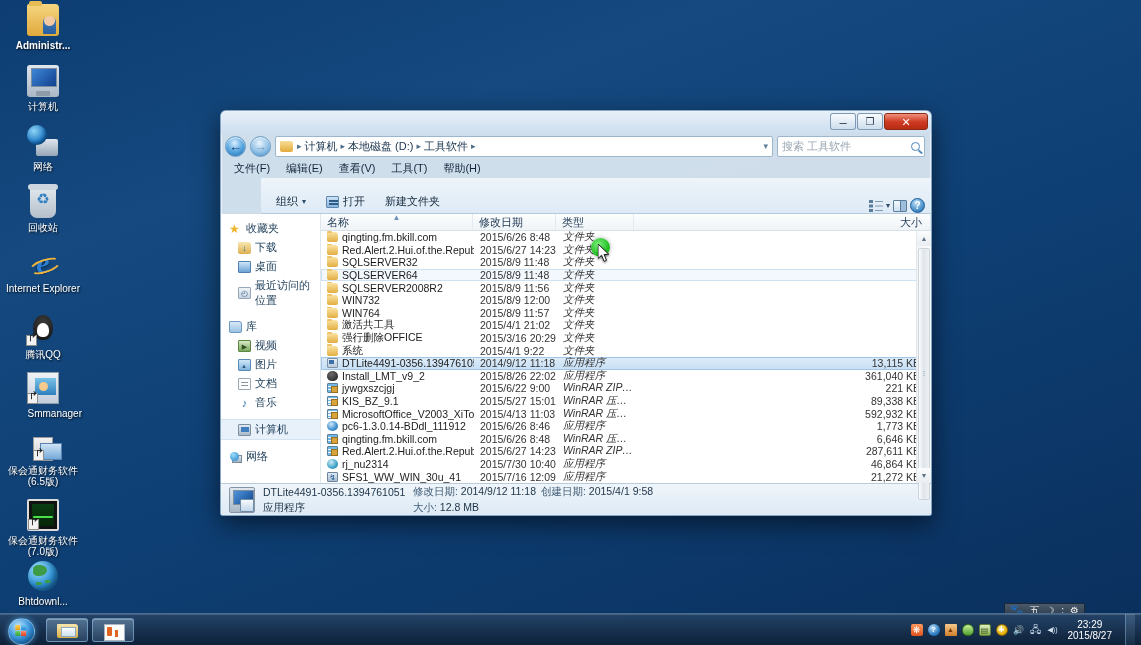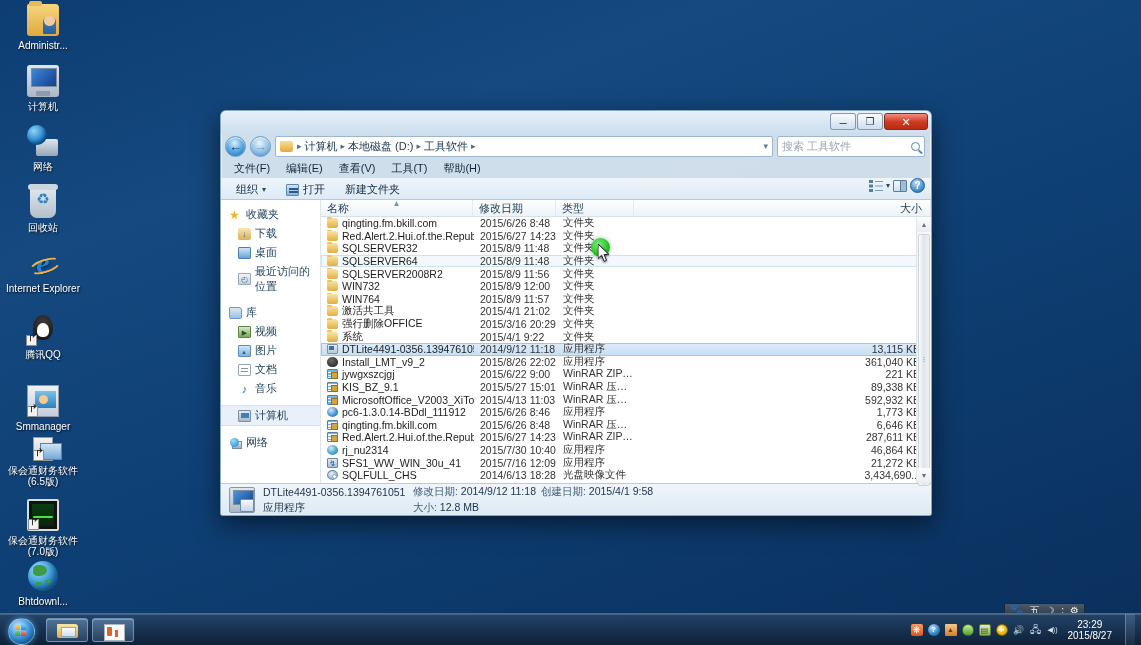--- a/index.html
+++ b/index.html
@@ -251,24 +251,25 @@
     width:5px; height:1.6px; background:#4f86bd; transform:rotate(42deg);
   }
 
   .menubar {
     height: 19px; flex:none; display:flex; align-items:center;
     padding-left: 6px; gap: 2px; font-size: 11px; color:#13283d;
   }
   .menubar span { padding: 1px 7px; border-radius:2px; cursor:pointer; }
 
   .toolbar {
-    height: 22px; flex:none; display:flex; align-items:flex-start;
+    height: 36px; flex:none; display:flex; align-items:flex-end;
     padding-left: 6px; gap: 2px; font-size: 11px; color:#13283d;
     border-bottom: 1px solid #b6cade;
     background: linear-gradient(rgba(248,252,255,.75), rgba(226,238,249,.75));
+    margin-left: 40px;
   }
   .tbtn {
     display:flex; align-items:center; gap:4px;
     padding: 3px 8px; border-radius:3px; cursor:pointer;
     border:1px solid transparent;
   }
   .caret { font-size:8px; color:#2a4964; }
   .tb-open-icon {
     width:13px; height:12px; border-radius:1px;
     background: linear-gradient(#cfe3f6,#8ab4dd); border:1px solid #5d87ae;
@@ -376,21 +377,21 @@
     border:1px solid transparent;
   }
   .row.selected {
     background: linear-gradient(#dcebf9,#c8e0f5);
     border: 1px solid #9fc6e8;
   }
   .row .nm { width:152px; flex:none; display:flex; align-items:center; gap:4px;
              padding-left:5px; overflow:hidden; white-space:nowrap; }
   .row .dt { width:83px; flex:none; padding-left:6px; color:#333; }
   .row .tp { width:78px; flex:none; padding-left:6px; color:#333;
-             overflow:hidden; white-space:nowrap; text-overflow:ellipsis; }
+             overflow:hidden; white-space:nowrap; text-overflow:ellipsis;font-style:italic; }
   .row .sz { flex:1; text-align:right; padding-right:10px; color:#333; white-space:nowrap; }
   .fi { width:11px; height:10px; flex:none; position:relative; }
   .fi-folder { background:linear-gradient(#fbe3a3,#e3ae41); border-radius:1px 3px 2px 2px; }
   .fi-folder::before{ content:""; position:absolute; left:0; top:-1.5px; width:5px; height:2px;
     background:#edc468; border-radius:1px 1px 0 0; }
   .fi-exe { background:linear-gradient(#e9eef4,#b9c8d7); border:1px solid #7f92a5; border-radius:1px; }
   .fi-exe::after{ content:""; position:absolute; left:1px; top:1px; width:5px; height:4px; background:#3a6fa8; }
   .fi-rar {
     background: repeating-linear-gradient(#6fb7e8 0 1.5px, #f3f7fa 1.5px 3px);
     border:1px solid #5a7f9c; border-radius:1px;
@@ -564,21 +565,21 @@
   .showdesk {
     width:10px; height:100%; border-left:1px solid rgba(140,185,225,.45);
     background: linear-gradient(rgba(180,215,245,.18), rgba(120,165,210,.1));
     cursor:pointer;
   }
 </style>
 </head>
 <body>
 
 <div id="desktop">
-    <div class="desk-icon" style="left: 4px; top: 4px;">
+    <div class="desk-icon" style="left: 4px; top: 4px; font-weight: bold;">
       <div class="glyph ic-folder-user"></div>
       <span class="lbl">Administr...</span>
     </div>
     <div class="desk-icon" style="left: 4px; top: 65px;">
       <div class="glyph ic-computer"></div>
       <span class="lbl">计算机</span>
     </div>
     <div class="desk-icon" style="left: 4px; top: 125px;">
       <div class="glyph ic-network"></div>
       <span class="lbl">网络</span>
@@ -590,21 +591,21 @@
     <div class="desk-icon" style="left: 4px; top: 313px;">
       <div class="glyph ic-qq">
         <span class="shortcut-arrow"></span>
       </div>
       <span class="lbl">腾讯QQ</span>
     </div>
     <div class="desk-icon" style="left: 4px; top: 247px;">
       <div class="glyph ic-ie"></div>
       <span class="lbl">Internet Explorer</span>
     </div>
-    <div class="desk-icon" style="left: 4px; top: 385px;">
+    <div class="desk-icon" style="left: 4px; top: 372px; text-align: right;">
       <div class="glyph ic-smmanager">
         <span class="shortcut-arrow"></span>
       </div>
       <span class="lbl">Smmanager</span>
     </div>
     <div class="desk-icon" style="left: 4px; top: 437px;">
       <div class="glyph ic-docs">
         <span class="shortcut-arrow"></span>
       </div>
       <span class="lbl">保会通财务软件(6.5版)</span>

